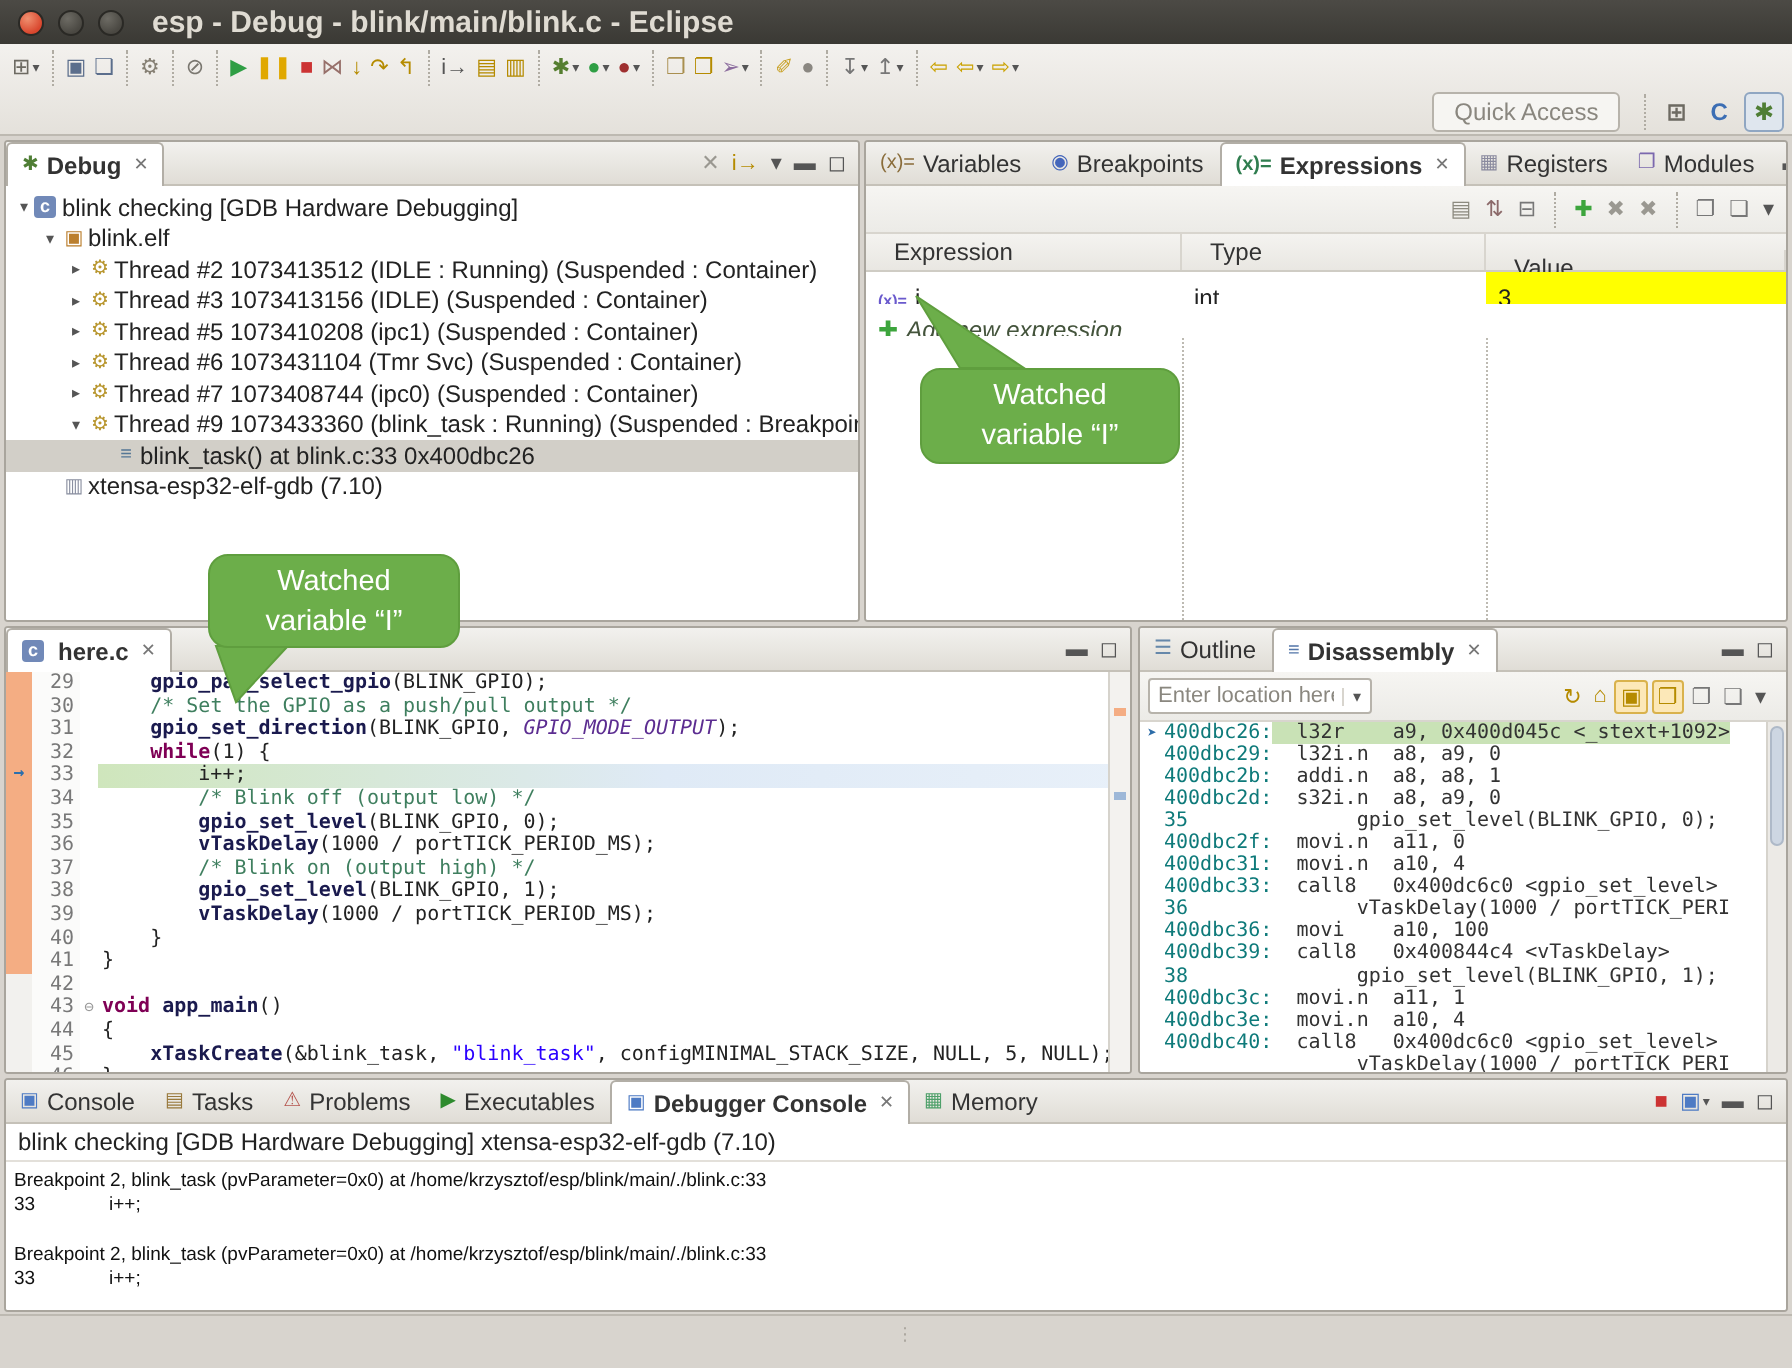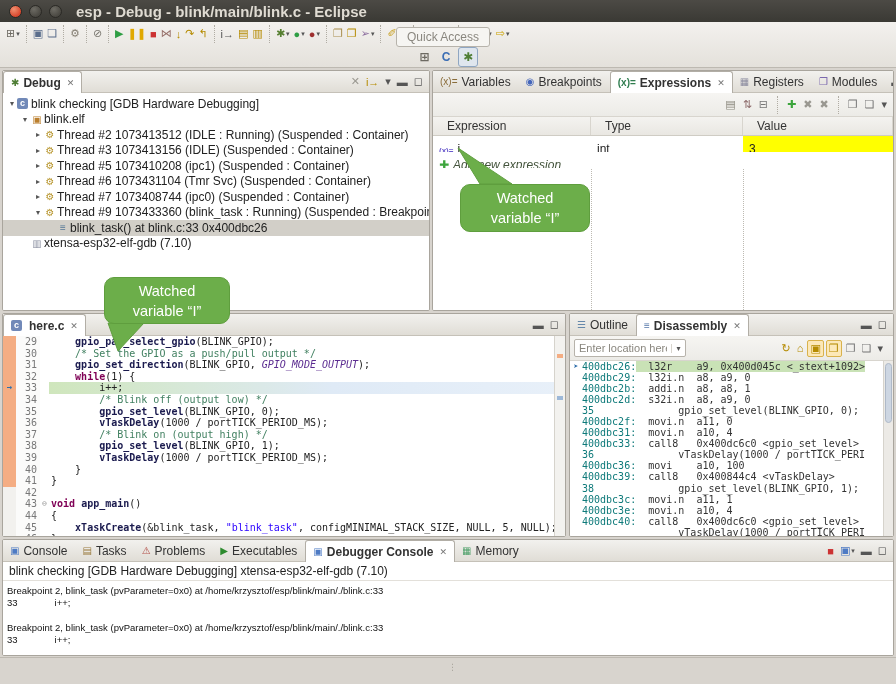--- a/index.html
+++ b/index.html
@@ -13,21 +13,21 @@
   .winbtn { width:13px; height:13px; border-radius:50%; margin-left:7px; border:1px solid #2a2925;
     display:inline-block; }
   .winbtn.close { background:radial-gradient(circle at 35% 30%, #f09070,#d9472e 70%); margin-left:9px;}
   .winbtn.min, .winbtn.max { background:radial-gradient(circle at 35% 30%, #6d6b64,#4a4842 70%); }
   .title-text { color:#dfdbd2; font-size:15px; font-weight:bold; margin-left:14px; }
 
   
   .toolbar { position:absolute; left:0; top:22px; width:896px; height:46px;
     background:linear-gradient(#f3f1ee,#e4e1db); border-bottom:1px solid #bdb9b1; }
   .tb-row1 { height:23px; display:flex; align-items:center; padding-left:4px; }
-  .tb-row2 { height:22px; display:flex; align-items:center; justify-content:flex-end; padding-right:2px;flex-direction:column;}
+  .tb-row2 { height:22px; display:flex; align-items:center; justify-content:flex-end; padding-right:2px;}
   .vsep { width:1px; height:18px; border-left:1px dotted #b0aca3; margin:0 4px; }
   .quick-access { border:1px solid #b7b3ab; border-radius:3px; background:#f6f5f2; color:#8a877f;
     font-size:12px; padding:2px 10px; margin-right:8px; }
   .persp-btn { display:inline-flex; align-items:center; padding:2px 4px; margin:0 2px; border-radius:3px;
     font-size:12px; }
   .persp-btn.active { background:#dfe6ee; border:1px solid #8fa6c2; }
 
   
   .view { position:absolute; background:#fff; border:1px solid #a9a59d; border-radius:2px; overflow:hidden; }
   .tabbar { height:22px; background:linear-gradient(#f2f1ee,#e0ddd6); border-bottom:1px solid #c5c1b8;
@@ -396,21 +396,21 @@
         <span class="icon-btn">
           <span style="color: rgb(119, 119, 119);">❏</span>
         </span>
         <span class="icon-btn">
           <span style="color: rgb(85, 85, 85);">▾</span>
         </span>
       </div>
     <div class="grid-head" id="expr-head">
         <div style="width: 158px;">Expression</div>
         <div style="width: 152px;">Type</div>
-        <div style="flex: 1 1 0%;">Value</div>
+        <div style="flex: 1 1 0%; margin-top: 8px;">Value</div>
       </div>
     <div class="grid-body" id="expr-body">
         <div class="colguide" style="left: 158px;"></div>
         <div class="colguide" style="left: 310px;"></div>
         <div class="erow">
           <div class="ecell" style="width: 158px;"><span class="eicon">(x)=</span><span>i</span></div>
           <div class="ecell" style="width: 152px;">int</div>
           <div class="ecell val hl" style="flex: 1 1 0%;">3</div>
         </div>
         <div class="erow addrow">

